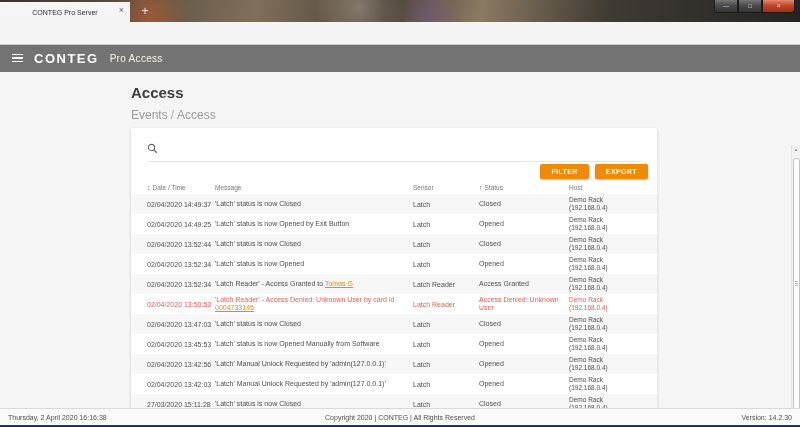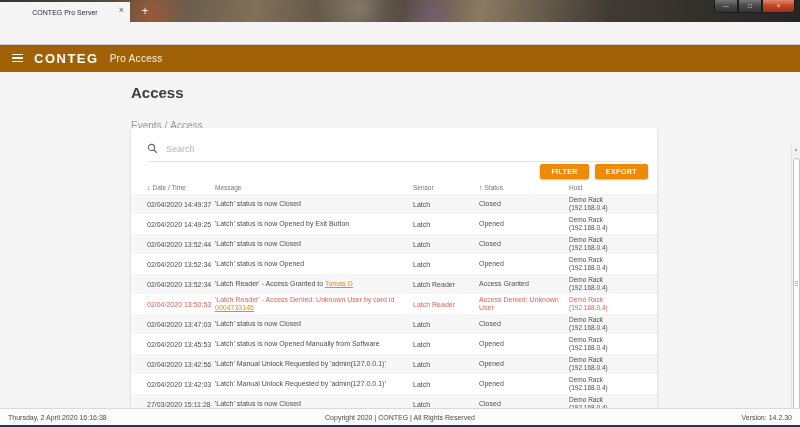--- a/index.html
+++ b/index.html
@@ -68,29 +68,29 @@
   }
   .searchbar input { font-size:7.5px; color:#333; }
   .searchbar input::placeholder { color:#9a9aa0; }
   .tb-icon { position:absolute; top:27px; width:16px; text-align:center; }
   .burger { display:inline-block; width:10px; height:8px;
     background:repeating-linear-gradient(to bottom, currentColor 0, currentColor 1.4px, transparent 1.4px, transparent 3.3px); }
   .menu-btn { left:779px; color:#3c3c41; top:29px; position:absolute; }
   
   .appbar {
     position:absolute; top:45px; left:0; width:800px; height:27px;
-    background:#a16207; display:flex; align-items:center; padding:0 12px; gap:11px;
+    background:#737373; display:flex; align-items:center; padding:0 12px; gap:11px;
   }
   .appbar .burger { color:#fff; width:11px; height:9px; }
   .brand { color:#fff; font-weight:800; font-size:13px; letter-spacing:1.5px; transform:scaleY(1.05); }
   .product { color:#fdf3e4; font-size:10px; font-weight:300; letter-spacing:.3px; }
   
   .content { position:absolute; top:72px; left:0; width:800px; height:336px; background:#f5f5f5; }
   .page-title { position:absolute; left:131px; top:12px; font-size:15px; font-weight:bold; color:#3c3c3c; }
-  .breadcrumb { position:absolute; left:131px; top:36px; font-size:10px; color:#999;margin-top:12px; }
+  .breadcrumb { position:absolute; left:131px; top:36px; font-size:12px; color:#999; }
   .breadcrumb .sep { margin:0 3px; color:#aaa; }
   .card {
     position:absolute; left:131px; top:56px; width:526px; height:281px;
     background:#fff; border-radius:2px; box-shadow:0 1px 3px rgba(0,0,0,.18);
     overflow:hidden;
   }
   .card-search {
     position:absolute; top:8px; left:16px; right:16px; height:26px;
     border-bottom:1px solid #e4e4e4; display:flex; align-items:center; gap:8px;
   }
@@ -266,21 +266,20 @@
   </div>
 
   <div class="card">
     <div class="card-search">
       <span>
         <svg width="11" height="11" viewBox="0 0 16 16">
             <circle cx="6.5" cy="6.5" r="4.5" fill="none" stroke="#666" stroke-width="1.6"></circle>
             <line x1="10" y1="10" x2="14.2" y2="14.2" stroke="#666" stroke-width="1.8"></line>
           </svg>
       </span>
-      <input type="text" placeholder="Search" style="">
     </div>
 
     <div class="actions">
       <button class="btn">FILTER</button>
       <button class="btn">EXPORT</button>
     </div>
 
     <div class="thead">
       <div><span class="sort-arrow">↓</span><span>Date / Time</span></div>
       <div><span>Message</span></div>

